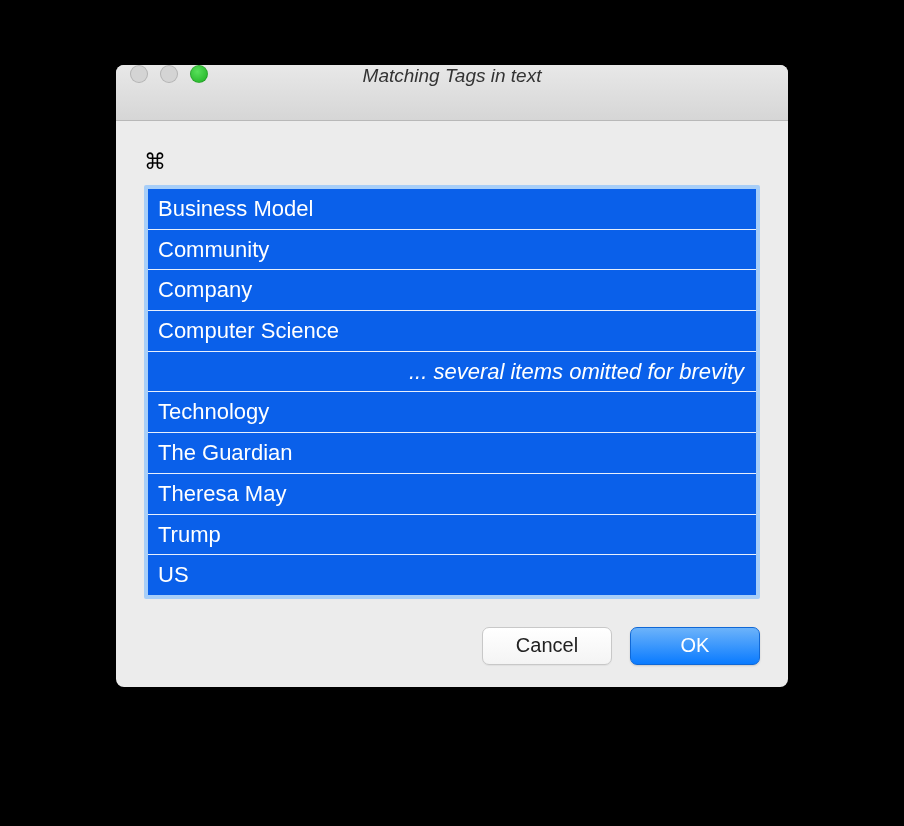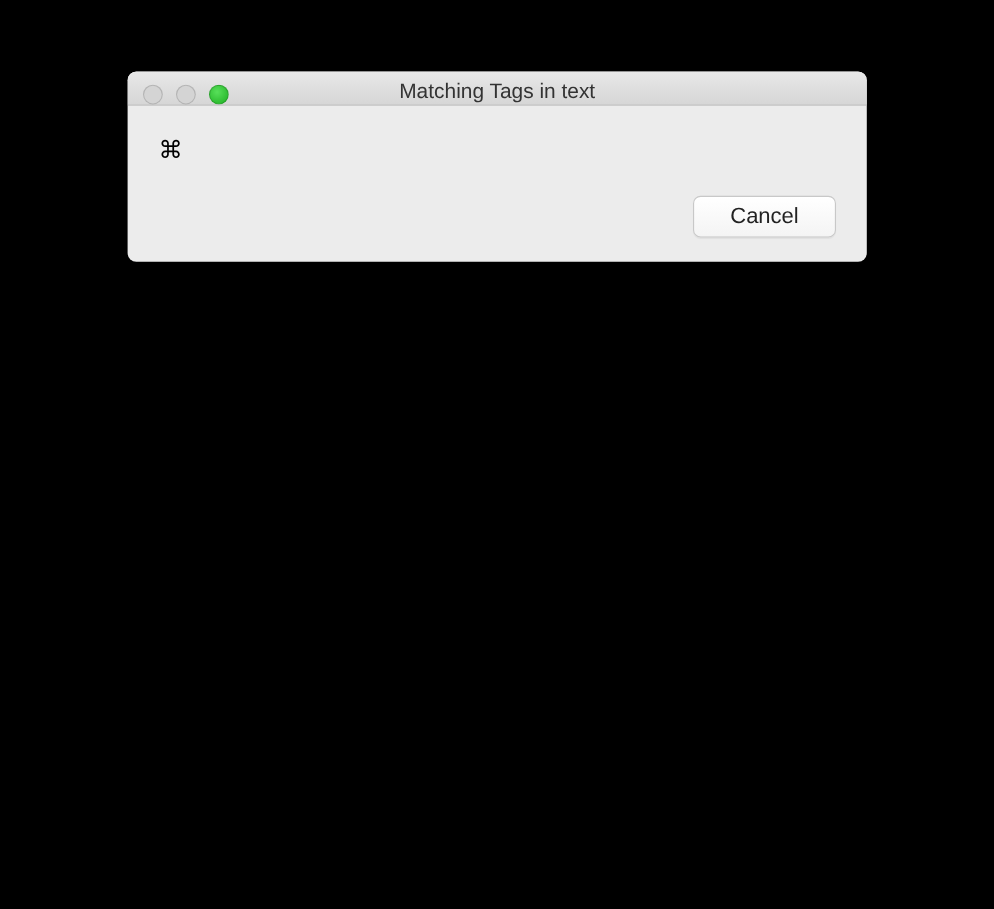--- a/index.html
+++ b/index.html
@@ -18,26 +18,27 @@
       padding-top: 65px;
     }
     .window {
       width: 672px;
       background: #ececec;
       border-radius: 8px;
       box-shadow: 0 20px 60px rgba(0,0,0,0.5), 0 0 0 1px rgba(0,0,0,0.15);
       overflow: hidden;
     }
     .titlebar {
-      height: 31px;
+      height: 56px;
       background: linear-gradient(#e8e8e8, #d6d6d6);
       border-bottom: 1px solid #b8b8b8;
       display: flex;
-      align-items: flex-end;
+      align-items: flex-start;
       position: relative;
+      font-style: italic;
     }
     .traffic-lights {
       display: flex;
       gap: 12px;
       padding-left: 14px;
       align-items: center;
     }
     .traffic-light {
       width: 18px;
       height: 18px;
@@ -139,18 +140,31 @@
       <div class="traffic-light zoom"></div>
     </div>
     <div class="window-title">Matching Tags in text</div>
   </div>
 
   <div class="content">
     <div class="instruction">
       <span class="cmd-icon">⌘</span>
     </div>
 
+    <div class="listbox">
+      <div class="list-item">Business Model</div>
+      <div class="list-item">Community</div>
+      <div class="list-item">Company</div>
+      <div class="list-item">Computer Science</div>
+      <div class="list-item omitted">... several items omitted for brevity</div>
+      <div class="list-item">Technology</div>
+      <div class="list-item">The Guardian</div>
+      <div class="list-item">Theresa May</div>
+      <div class="list-item">Trump</div>
+      <div class="list-item">US</div>
+    </div>
 
     <div class="button-row">
       <button class="btn btn-cancel">Cancel</button>
+      <button class="btn btn-ok">OK</button>
     </div>
   </div>
 </div>
 
 </body></html>

